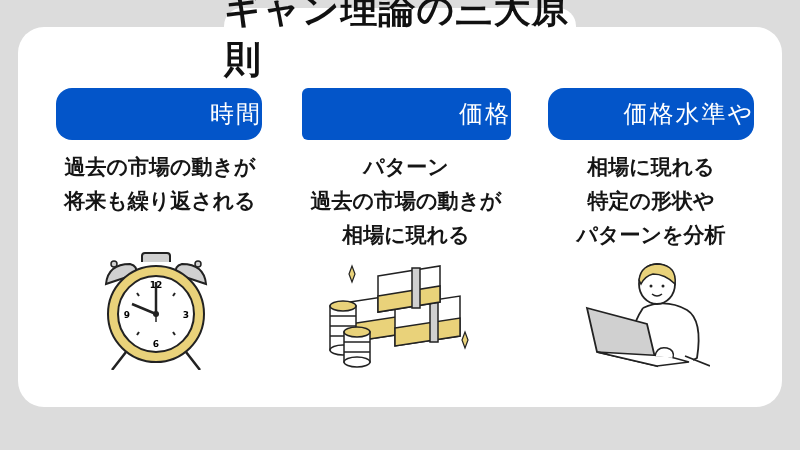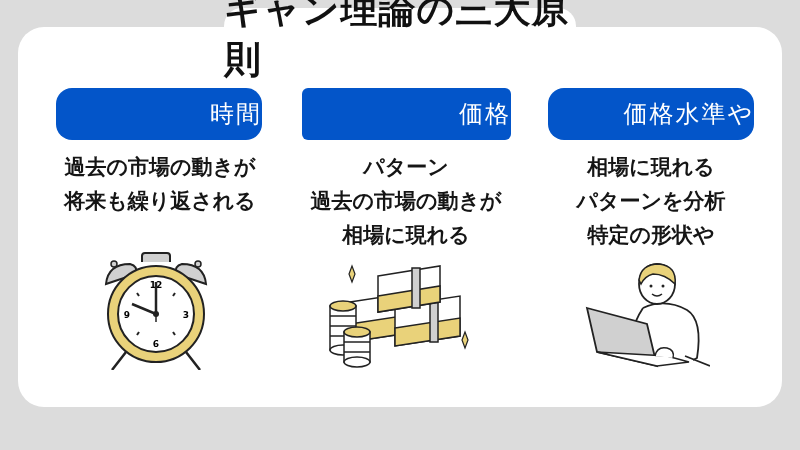--- a/index.html
+++ b/index.html
@@ -123,22 +123,22 @@
       <ellipse cx="37" cy="100" rx="13" ry="5" fill="#ffffff"></ellipse>
     </g>
   </svg>
 </div>
 
 <div class="pill" style="left:548px; width:206px;">
   <span>価格水準や</span>
 </div>
 <div class="desc" style="left:531px; width:240px;">
   <div>相場に現れる</div>
+  <div>特定の形状や</div>
   <div>パターンを分析</div>
-  <div>特定の形状や</div>
 </div>
 <div class="illus" style="left:585px; top:258px; width:125px; height:116px;">
   <svg width="125" height="116" viewBox="0 0 125 116">
 
     <path d="M58 50 Q80 40 102 52 Q118 62 112 100 L108 102" fill="#ffffff" stroke="#222" stroke-width="1.8"></path>
     <path d="M58 50 Q50 62 46 78" fill="none" stroke="#222" stroke-width="1.8"></path>
 
     <ellipse cx="72" cy="26" rx="18" ry="20" fill="#ffffff" stroke="#222" stroke-width="1.8"></ellipse>
     <path d="M54 22 Q56 6 74 6 Q92 8 90 26 Q80 16 68 16 Q60 18 56 26 Z" fill="#e9d27a" stroke="#222" stroke-width="1.5"></path>
     <circle cx="66" cy="28" r="1.5" fill="#222"></circle>

